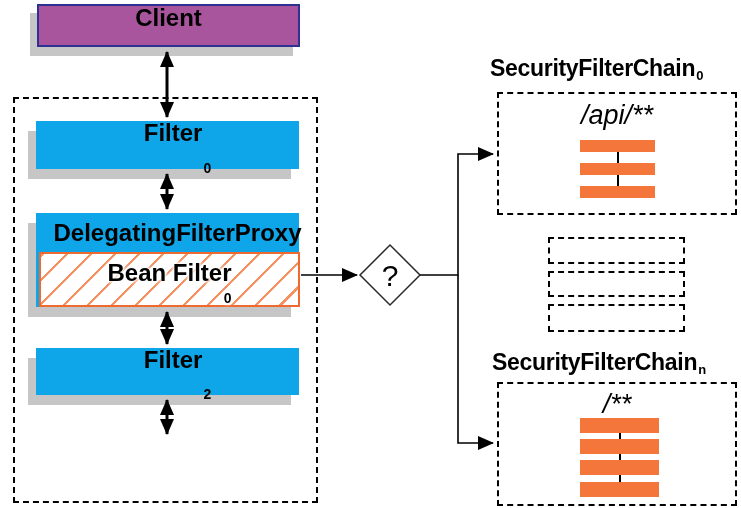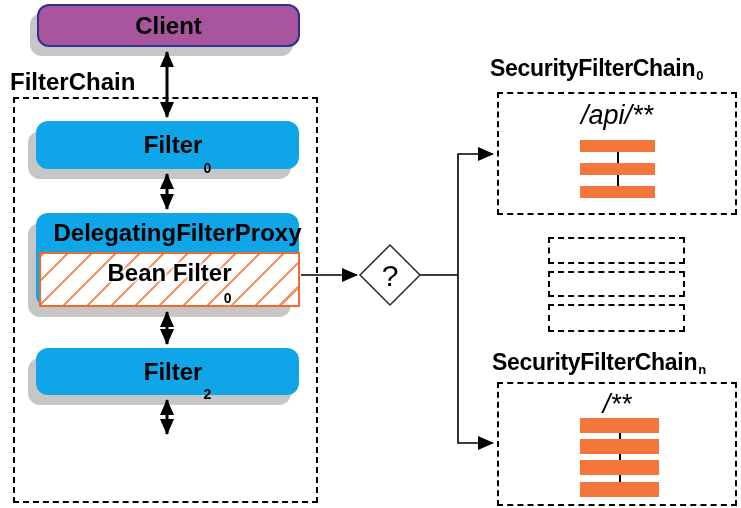--- a/index.html
+++ b/index.html
@@ -2,22 +2,22 @@
 <html><head>
 <meta charset="utf-8">
 <style>
   html,body{margin:0;padding:0;background:#fff;}
   .canvas{
     position:relative;width:741px;height:508px;background:#ffffff;
     font-family:"Liberation Sans", sans-serif;overflow:hidden;color:#000;
   }
   .node{
     position:absolute;box-sizing:border-box;display:flex;
-    align-items:center;justify-content:center;
-    font-weight:bold;font-size:24px;line-height:1;border-radius:12px;
+    justify-content:center;
+    font-weight:bold;font-size:24px;line-height:1;
   }
   .orange{background:#0ea5e9;box-shadow:-8px 10px 0 #c6c6c6;padding-left:20px;}
   .client{background:#a8559e;border:2px solid #2e3192;box-shadow:-7px 9px 0 #c6c6c6;}
   .sub{font-size:14px;font-weight:bold;align-self:flex-end;transform:translateY(6px);margin-left:1px;}
   .section-label{position:absolute;font-size:24px;font-weight:bold;line-height:1;}
   .dashed{position:absolute;box-sizing:border-box;border:2px dashed #000;background:transparent;}
   .dfp{flex-direction:column;justify-content:flex-start;}
   .dfp-title{height:39px;display:flex;align-items:center;justify-content:center;}
   .bean{
     position:absolute;left:3px;top:39px;width:257px;height:51px;
@@ -44,21 +44,20 @@
 </style>
 </head>
 <body>
 
 <div class="canvas">
 
   <div class="node client" style="left:37px;top:4px;width:263px;height:43px;">
     <span>Client</span>
   </div>
 
-  <div class="section-label" style="left:10px;top:70px;">FilterChain</div>
 
   <div class="dashed" style="left:13px;top:97px;width:305px;height:406px;"></div>
 
   <div class="node orange" style="left:36px;top:121px;width:263px;height:48px;">
     <span>Filter</span>
       <span class="sub">0</span>
   </div>
 
   <div class="node orange dfp" style="left:36px;top:213px;width:263px;height:94px;">
     <div class="dfp-title">DelegatingFilterProxy</div>

